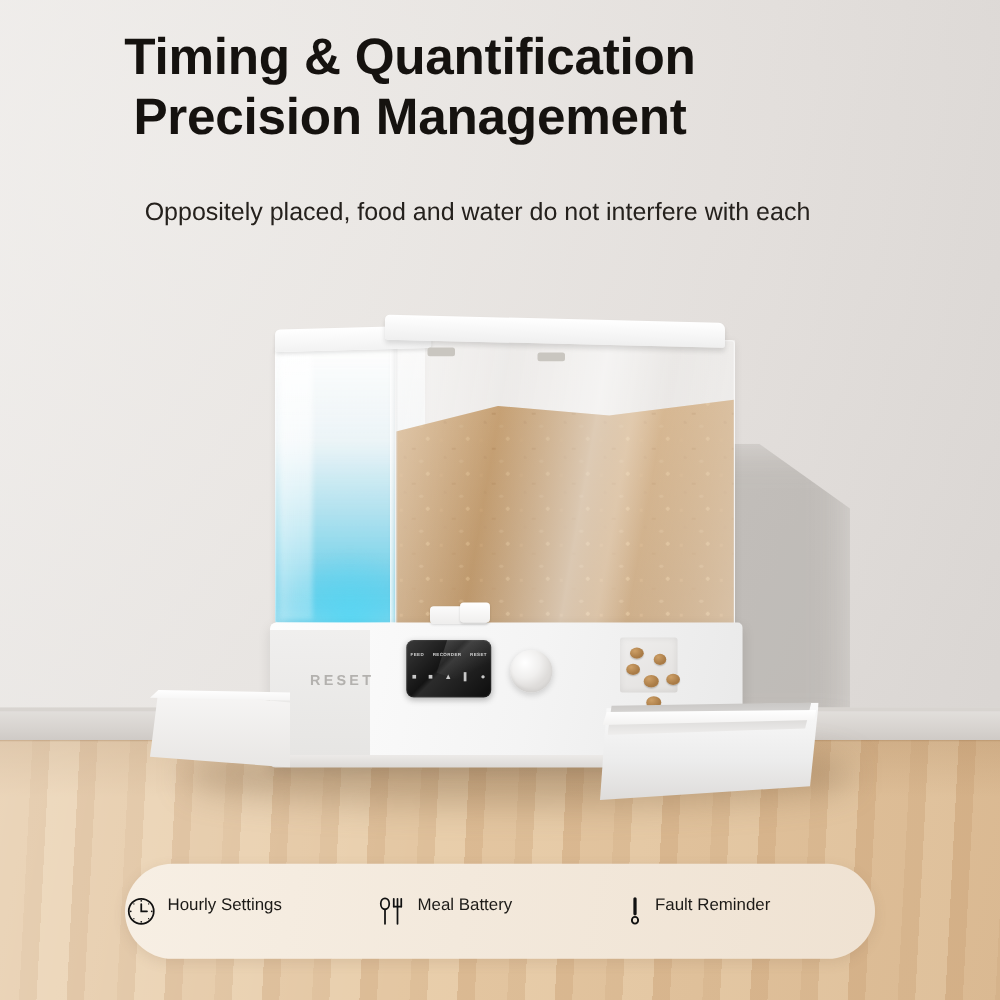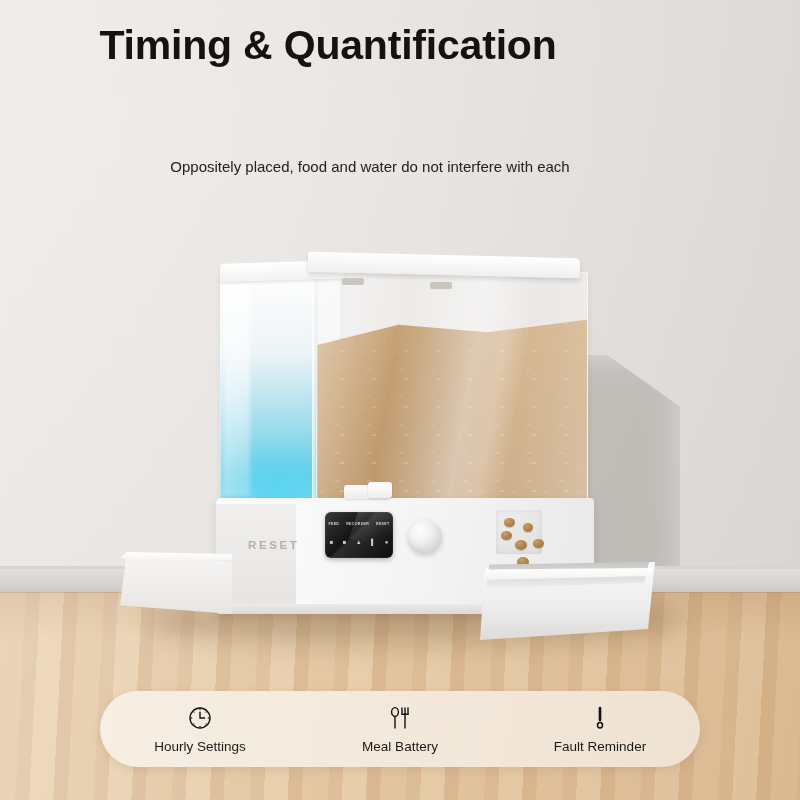--- a/index.html
+++ b/index.html
@@ -251,33 +251,33 @@
   }
   .pellet{ position:absolute; border-radius:50%; background:radial-gradient(60% 60% at 35% 30%, #cd9f66, #a97b46); box-shadow:0 1px 1px rgba(0,0,0,.18); }
 
   
   .headline{
     position:absolute; left:0; top:22px; width:656px; text-align:center;
     font-size:41px; line-height:1.17; font-weight:700; color:#15120f;
     letter-spacing:-.2px;
   }
   .subhead{
-    position:absolute; left:4px; top:156px; width:732px; text-align:center;
-    font-size:15px; line-height:1.45; color:#25211d;
+    position:absolute; left:16px; top:156px; width:732px; text-align:center;
+    font-size:20px; line-height:1.45; color:#25211d;
   }
 
   
   .featurebar{
     position:absolute; left:100px; top:691px; width:600px; height:76px;
     background:linear-gradient(100deg,#f7efe4 0%, #f3e9dc 45%, #efe2d2 100%);
     border-radius:38px;
     box-shadow:0 3px 10px rgba(120,95,70,.14);
     display:flex; align-items:center;
   }
-  .feature{ flex:1; display:flex; flex-direction:column; align-items:center; gap:8px; }
+  .feature{ flex:1; display:flex; flex-direction:row; gap:8px; }
   .feature-icon{ height:26px; display:flex; align-items:center; justify-content:center; }
   .feature-label{ font-size:13.5px; color:#1c1a17; }
 </style>
 </head>
 <body>
 
 <div class="scene">
   <div class="wall"></div>
   <div class="wall-vignette"></div>
   <div class="wall-shadow"></div>
@@ -346,20 +346,21 @@
     <div class="tray-left-rim"></div>
 
     <div class="bowl"></div>
     <div class="bowl-inner"></div>
     <div class="bowl-rim"></div>
   </div>
 </div>
 
 <div class="headline">
   <div>Timing &amp; Quantification</div>
+  <div>Precision Management</div>
 </div>
 
 <div class="subhead">
   <div>Oppositely placed, food and water do not interfere with each</div>
 </div>
 
 <div class="featurebar">
 
   <div class="feature">
     <div class="feature-icon">

